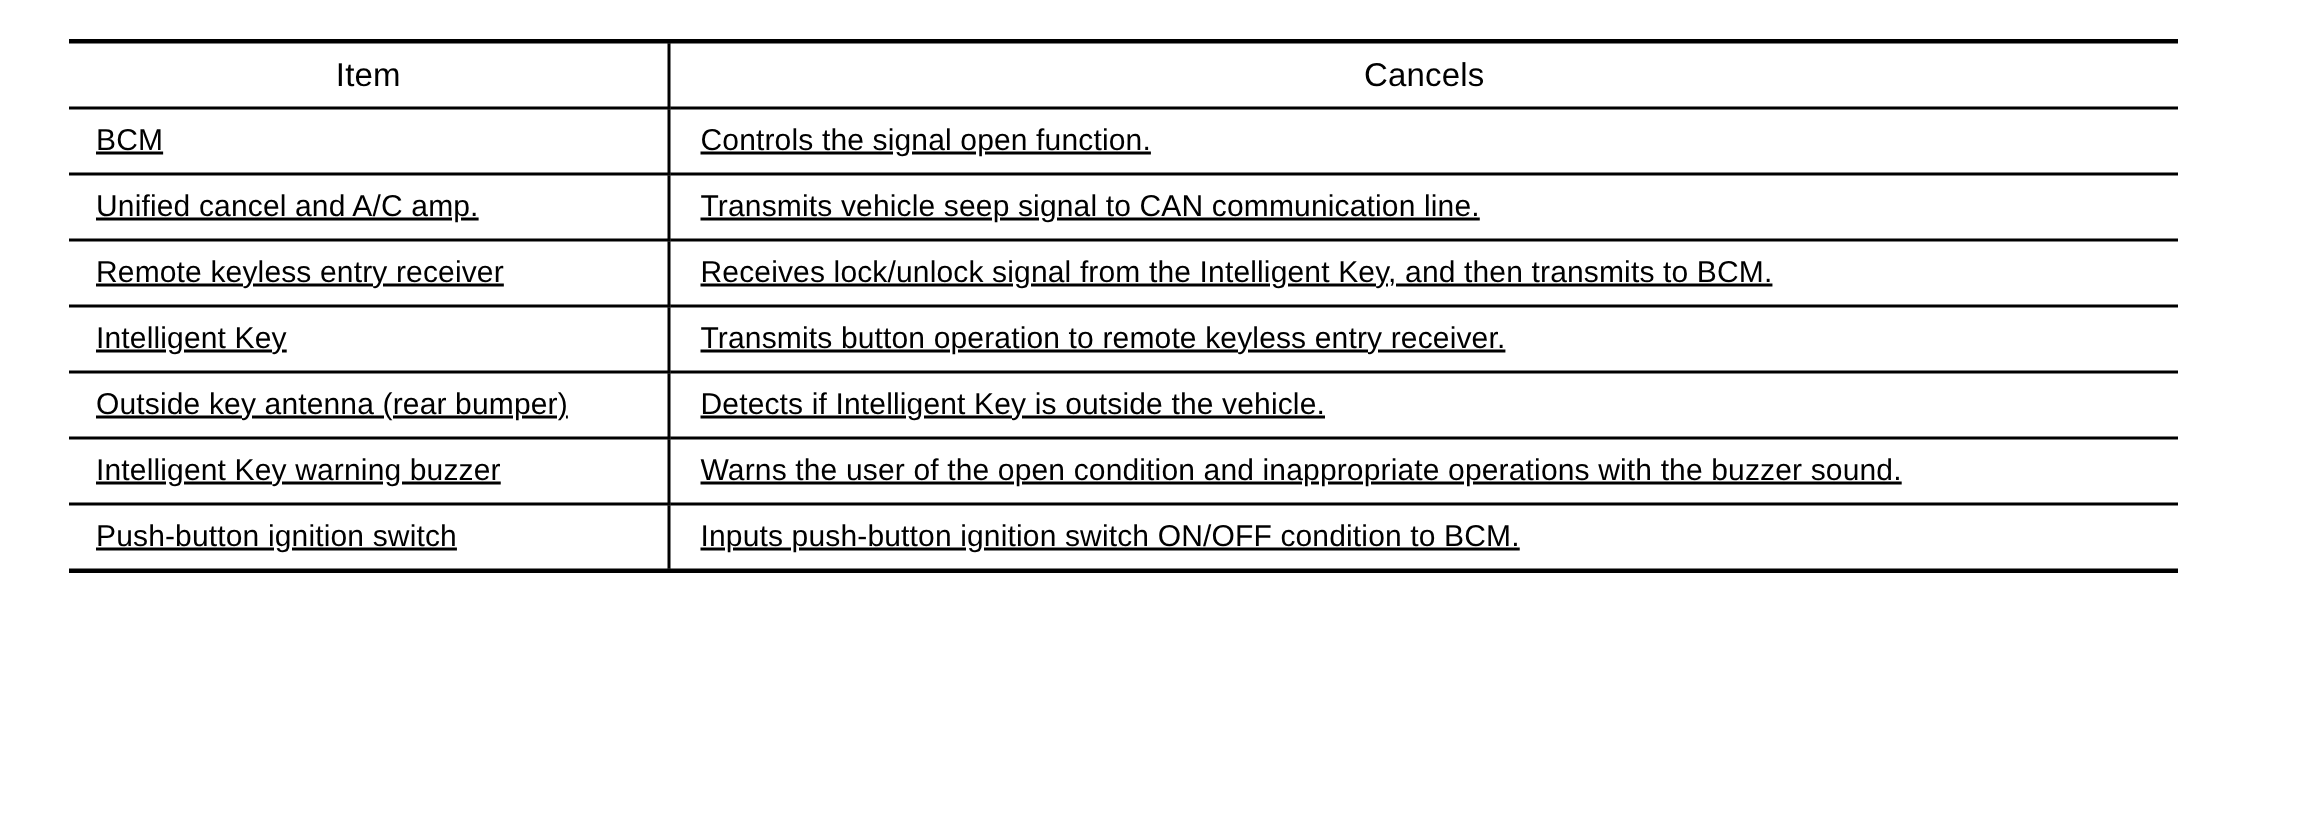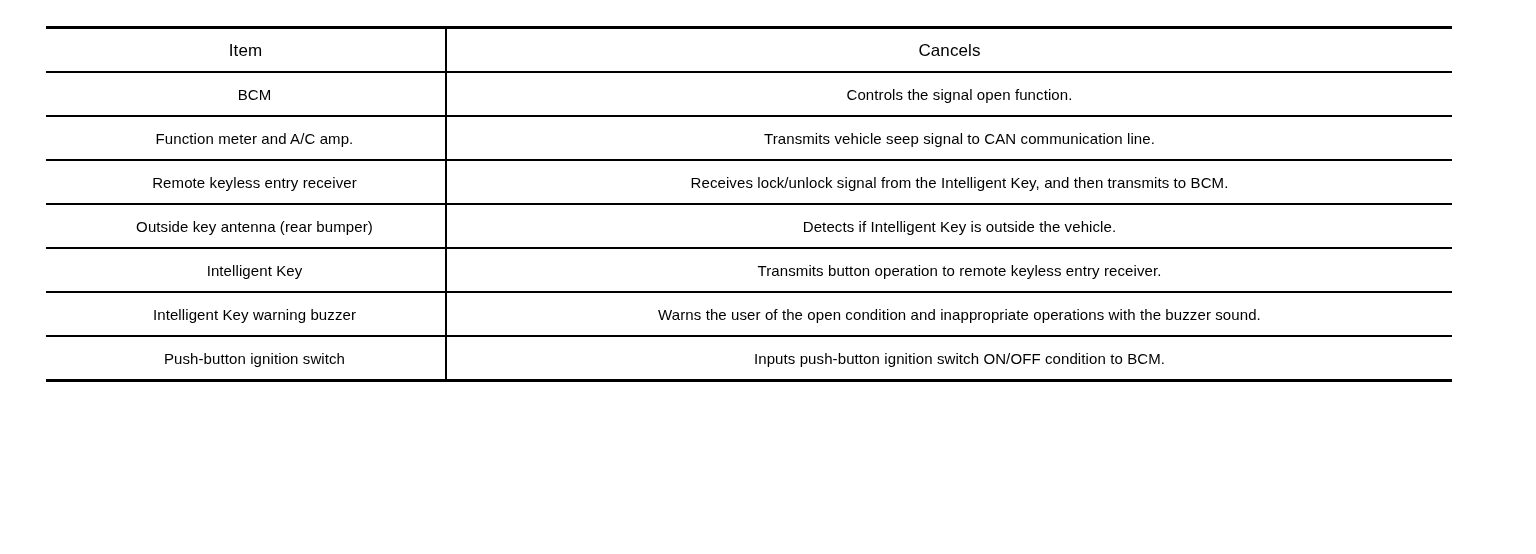--- a/index.html
+++ b/index.html
@@ -28,40 +28,41 @@
     border-collapse: collapse;
     table-layout: fixed;
     border-top: 3px solid #000;
     border-bottom: 3px solid #000;
   }
   .spec-table col.c-item { width: 400px; }
   .spec-table col.c-func { width: 1006px; }
 
   .spec-table tr.header-row th {
     font-weight: normal;
-    font-size: 17px;
+    font-size: 22px;
     line-height: 1;
     text-align: center;
     height: 42px;
     padding: 0;
     vertical-align: middle;
     border-bottom: 2px solid #000;
   }
   .spec-table tr.header-row th.col-item {
     border-right: 2px solid #000;
   }
 
   .spec-table tbody tr td {
-    font-size: 15px;
+    font-size: 20px;
     line-height: 1;
     height: 42px;
     padding: 0;
     vertical-align: middle;
-    text-align: center;
+    text-align: left;
     border-bottom: 2px solid #000;
+    text-decoration: underline;
   }
   .spec-table tbody tr:last-child td {
     border-bottom: none;
   }
   .spec-table tbody tr td.cell-item {
     border-right: 2px solid #000;
     padding-left: 18px;
   }
   .spec-table tbody tr td.cell-func {
     padding-left: 20px;
@@ -96,48 +97,48 @@
         <tr class="data-row">
           <td class="cell-item">
             <span class="cell-text">BCM</span>
           </td>
           <td class="cell-func">
             <span class="cell-text">Controls the signal open function.</span>
           </td>
         </tr>
         <tr class="data-row">
           <td class="cell-item">
-            <span class="cell-text">Function meter and A/C amp.</span>
+            <span class="cell-text">Unified cancel and A/C amp.</span>
           </td>
           <td class="cell-func">
             <span class="cell-text">Transmits vehicle seep signal to CAN communication line.</span>
           </td>
         </tr>
         <tr class="data-row">
           <td class="cell-item">
             <span class="cell-text">Remote keyless entry receiver</span>
           </td>
           <td class="cell-func">
             <span class="cell-text">Receives lock/unlock signal from the Intelligent Key, and then transmits to BCM.</span>
           </td>
         </tr>
         <tr class="data-row">
           <td class="cell-item">
+            <span class="cell-text">Intelligent Key</span>
+          </td>
+          <td class="cell-func">
+            <span class="cell-text">Transmits button operation to remote keyless entry receiver.</span>
+          </td>
+        </tr>
+        <tr class="data-row">
+          <td class="cell-item">
             <span class="cell-text">Outside key antenna (rear bumper)</span>
           </td>
           <td class="cell-func">
             <span class="cell-text">Detects if Intelligent Key is outside the vehicle.</span>
-          </td>
-        </tr>
-        <tr class="data-row">
-          <td class="cell-item">
-            <span class="cell-text">Intelligent Key</span>
-          </td>
-          <td class="cell-func">
-            <span class="cell-text">Transmits button operation to remote keyless entry receiver.</span>
           </td>
         </tr>
         <tr class="data-row">
           <td class="cell-item">
             <span class="cell-text">Intelligent Key warning buzzer</span>
           </td>
           <td class="cell-func">
             <span class="cell-text">Warns the user of the open condition and inappropriate operations with the buzzer sound.</span>
           </td>
         </tr>

